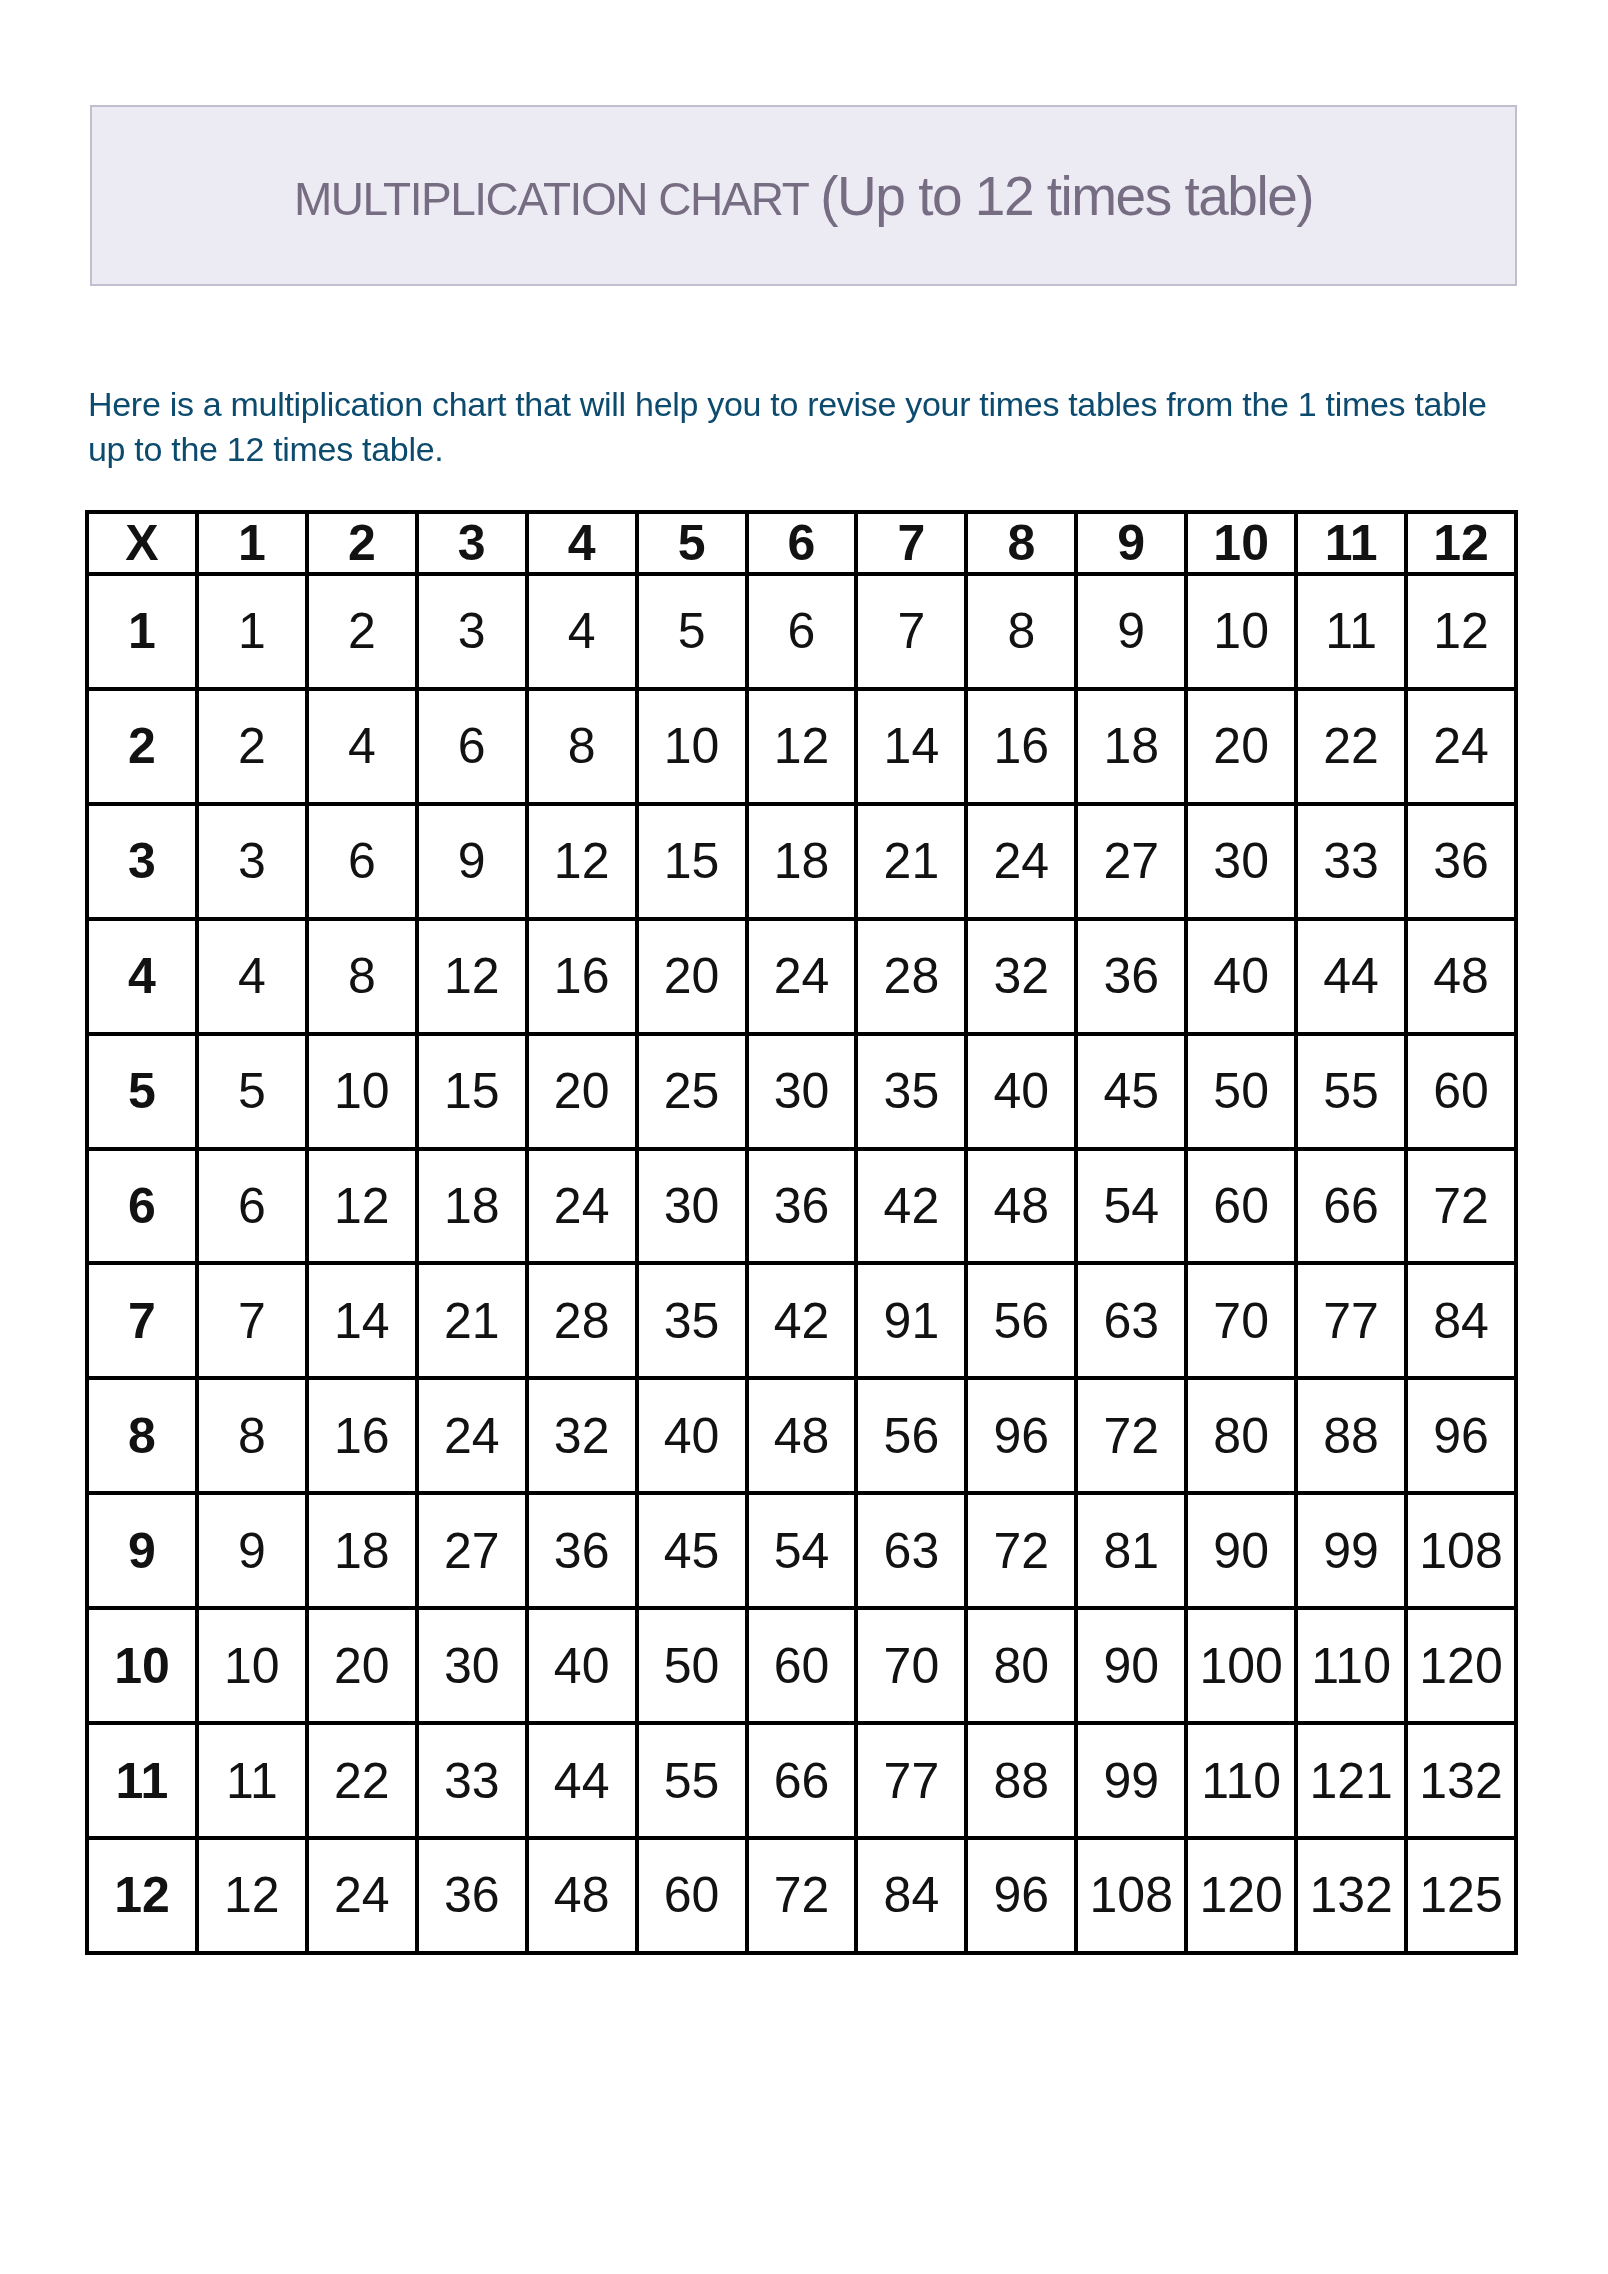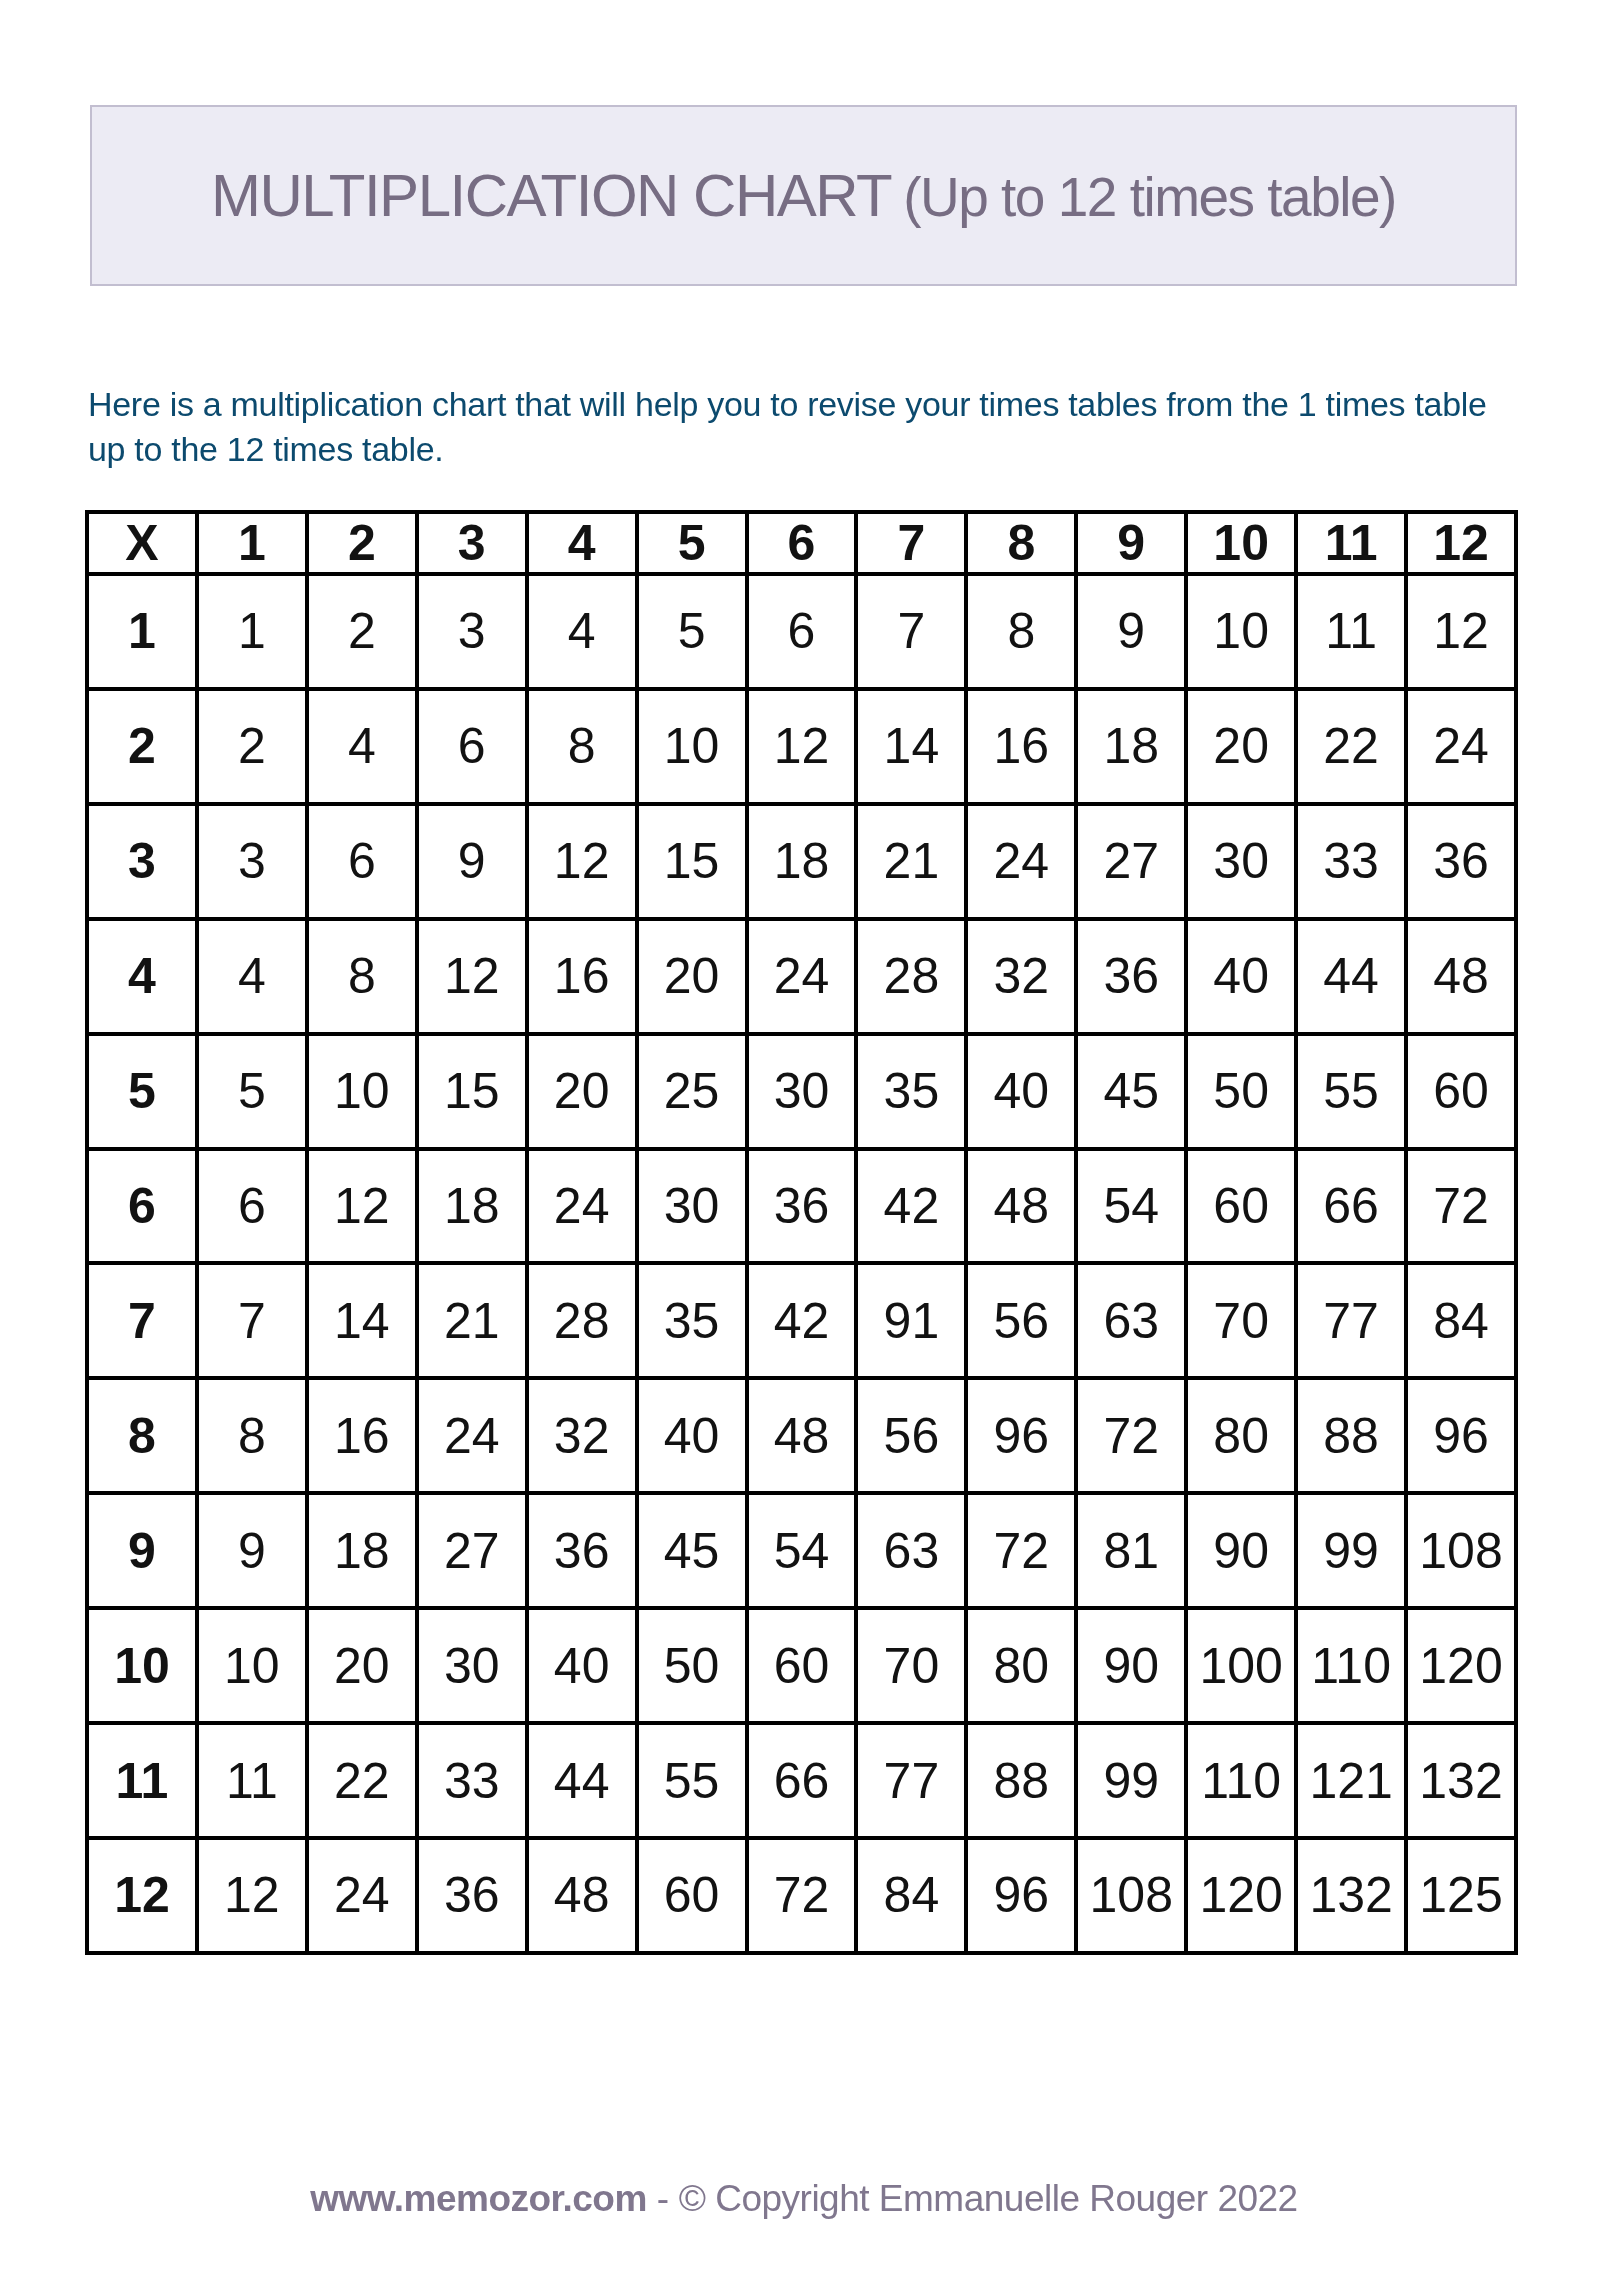--- a/index.html
+++ b/index.html
@@ -26,21 +26,21 @@
     align-items: center;
     justify-content: center;
   }
   .title-line {
     margin: 0;
     font-weight: 400;
     color: #776d83;
     letter-spacing: -1.5px;
     white-space: nowrap;
   }
-  .title-main { font-size: 60px; }
+  .title-main { font-size: 46px; }
   .title-sub  { font-size: 55px; margin-left: 12px; }
 
   
   .intro {
     position: absolute;
     left: 88px;
     top: 348px;
     width: 1444px;
     font-size: 34px;
     line-height: 1.32;
@@ -289,15 +289,14 @@
           <td>84</td>
           <td>96</td>
           <td>108</td>
           <td>120</td>
           <td>132</td>
           <td>125</td>
         </tr>
       </tbody>
   </table>
 
-  <div class="footer"><span class="site">www.memozor.com</span><span class="sep">-</span><span class="copy">© Copyright Emmanuelle Rouger 2022</span></div>
 
 </div>
 
 </body></html>

